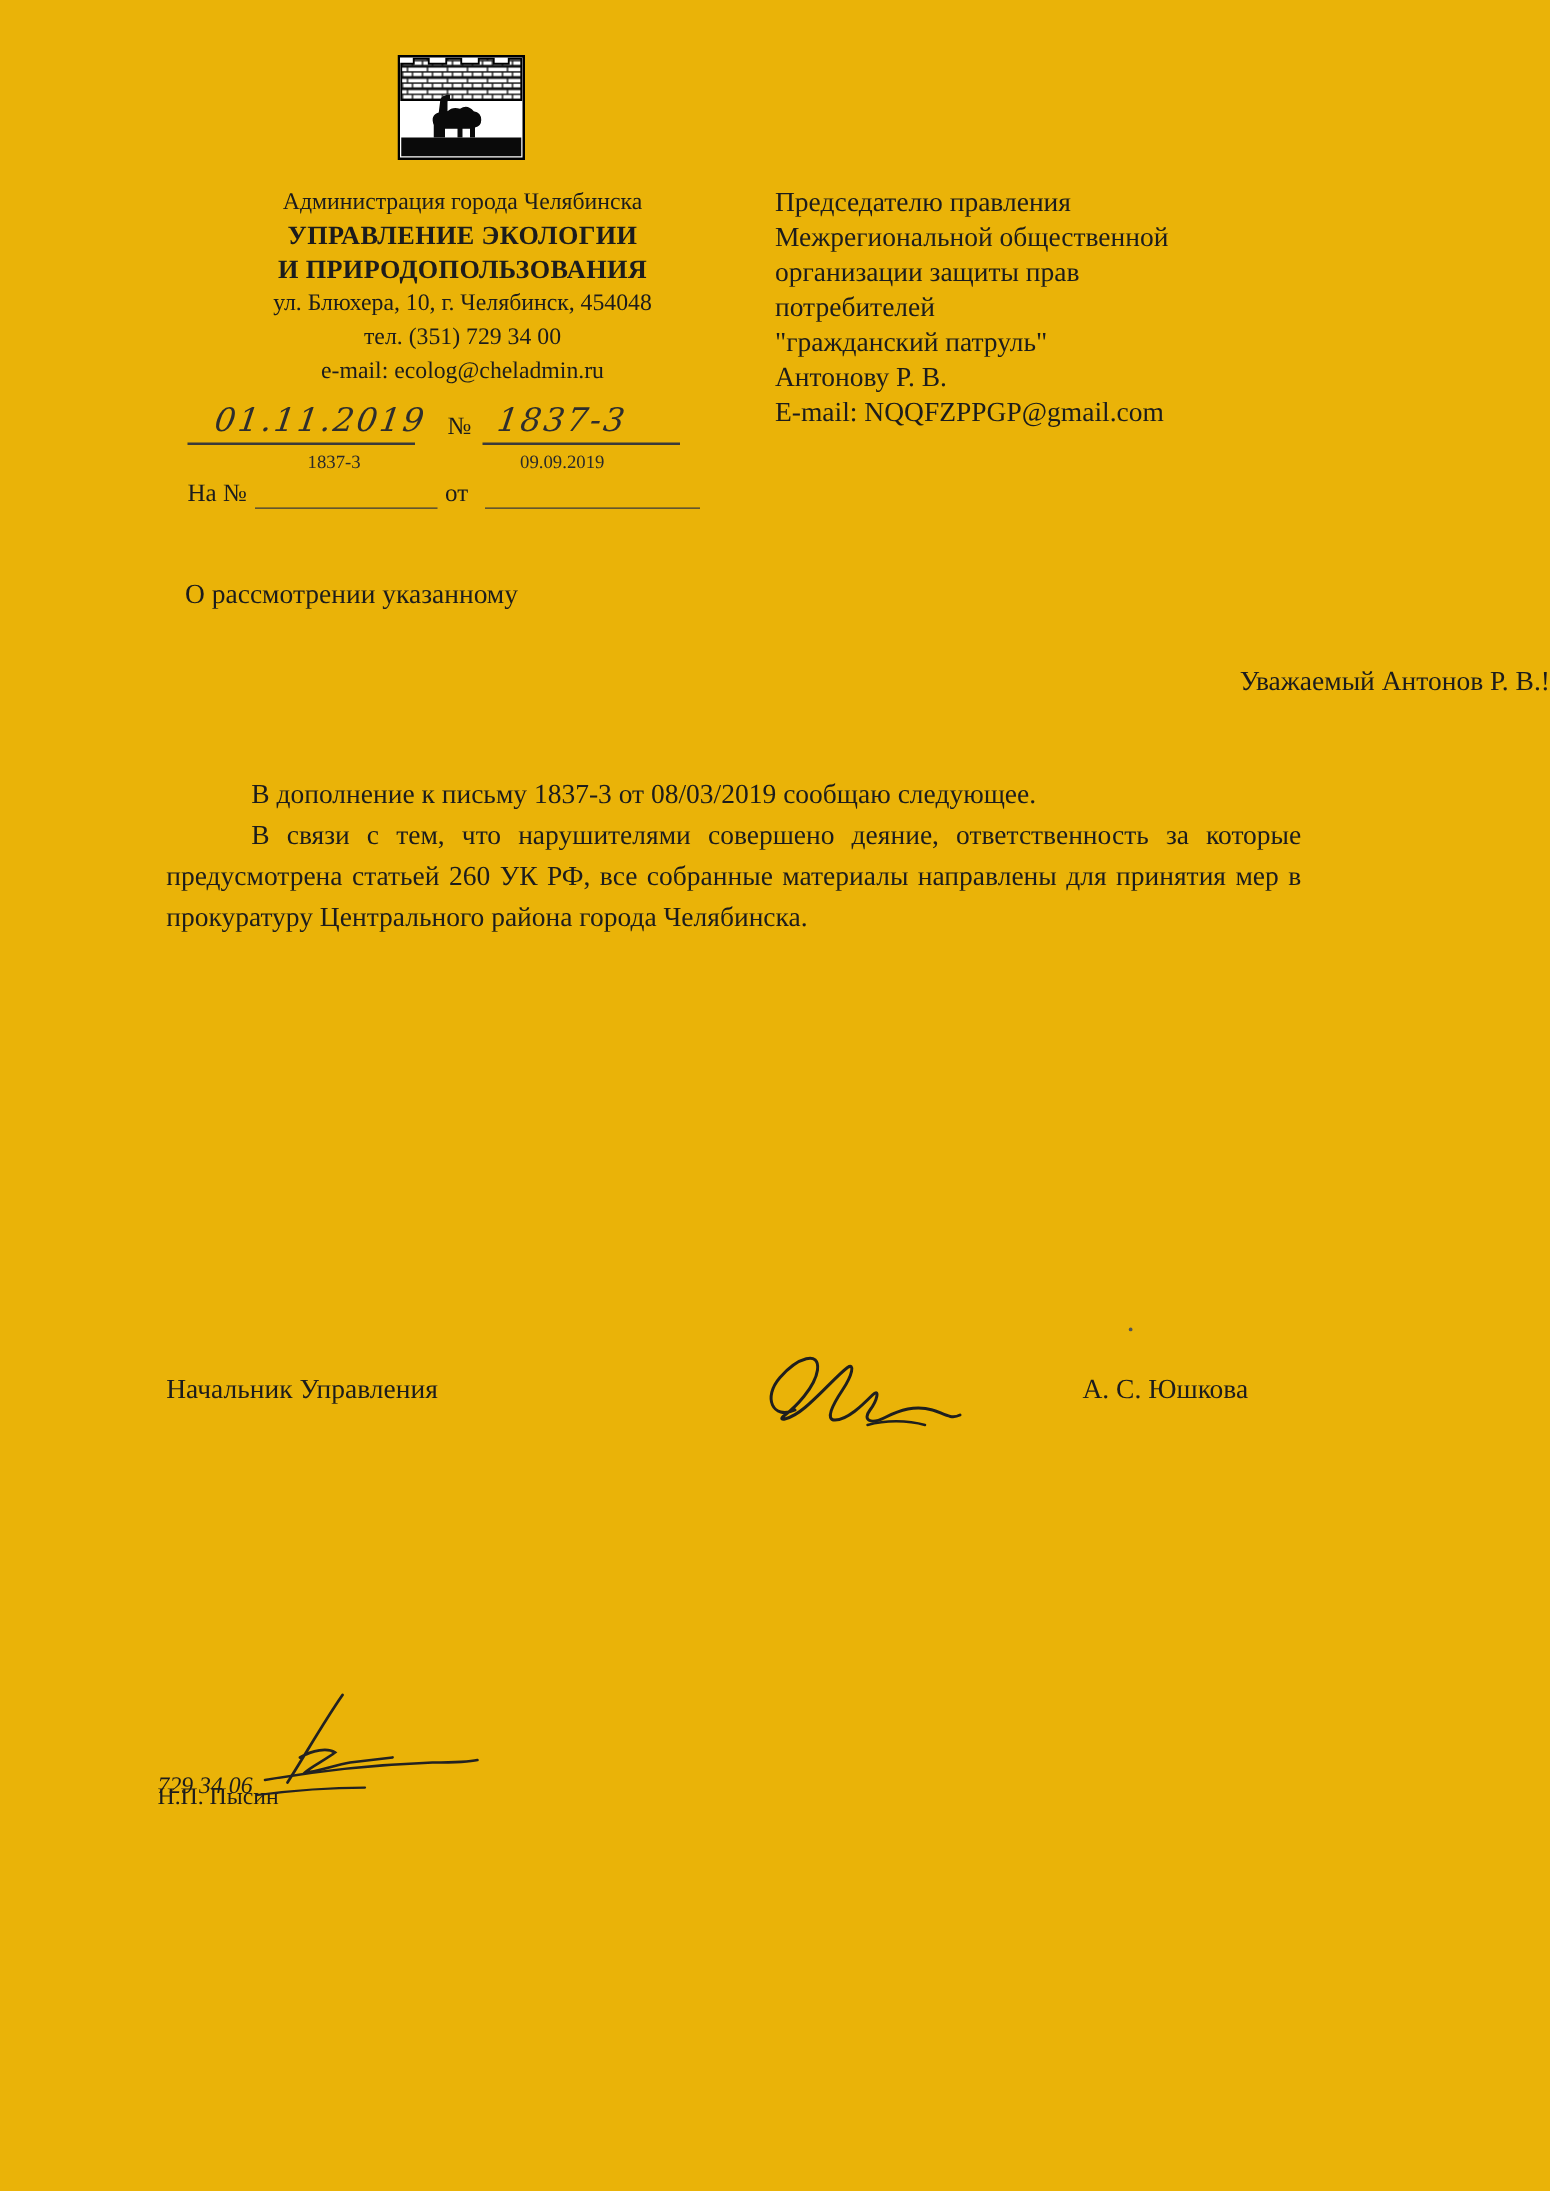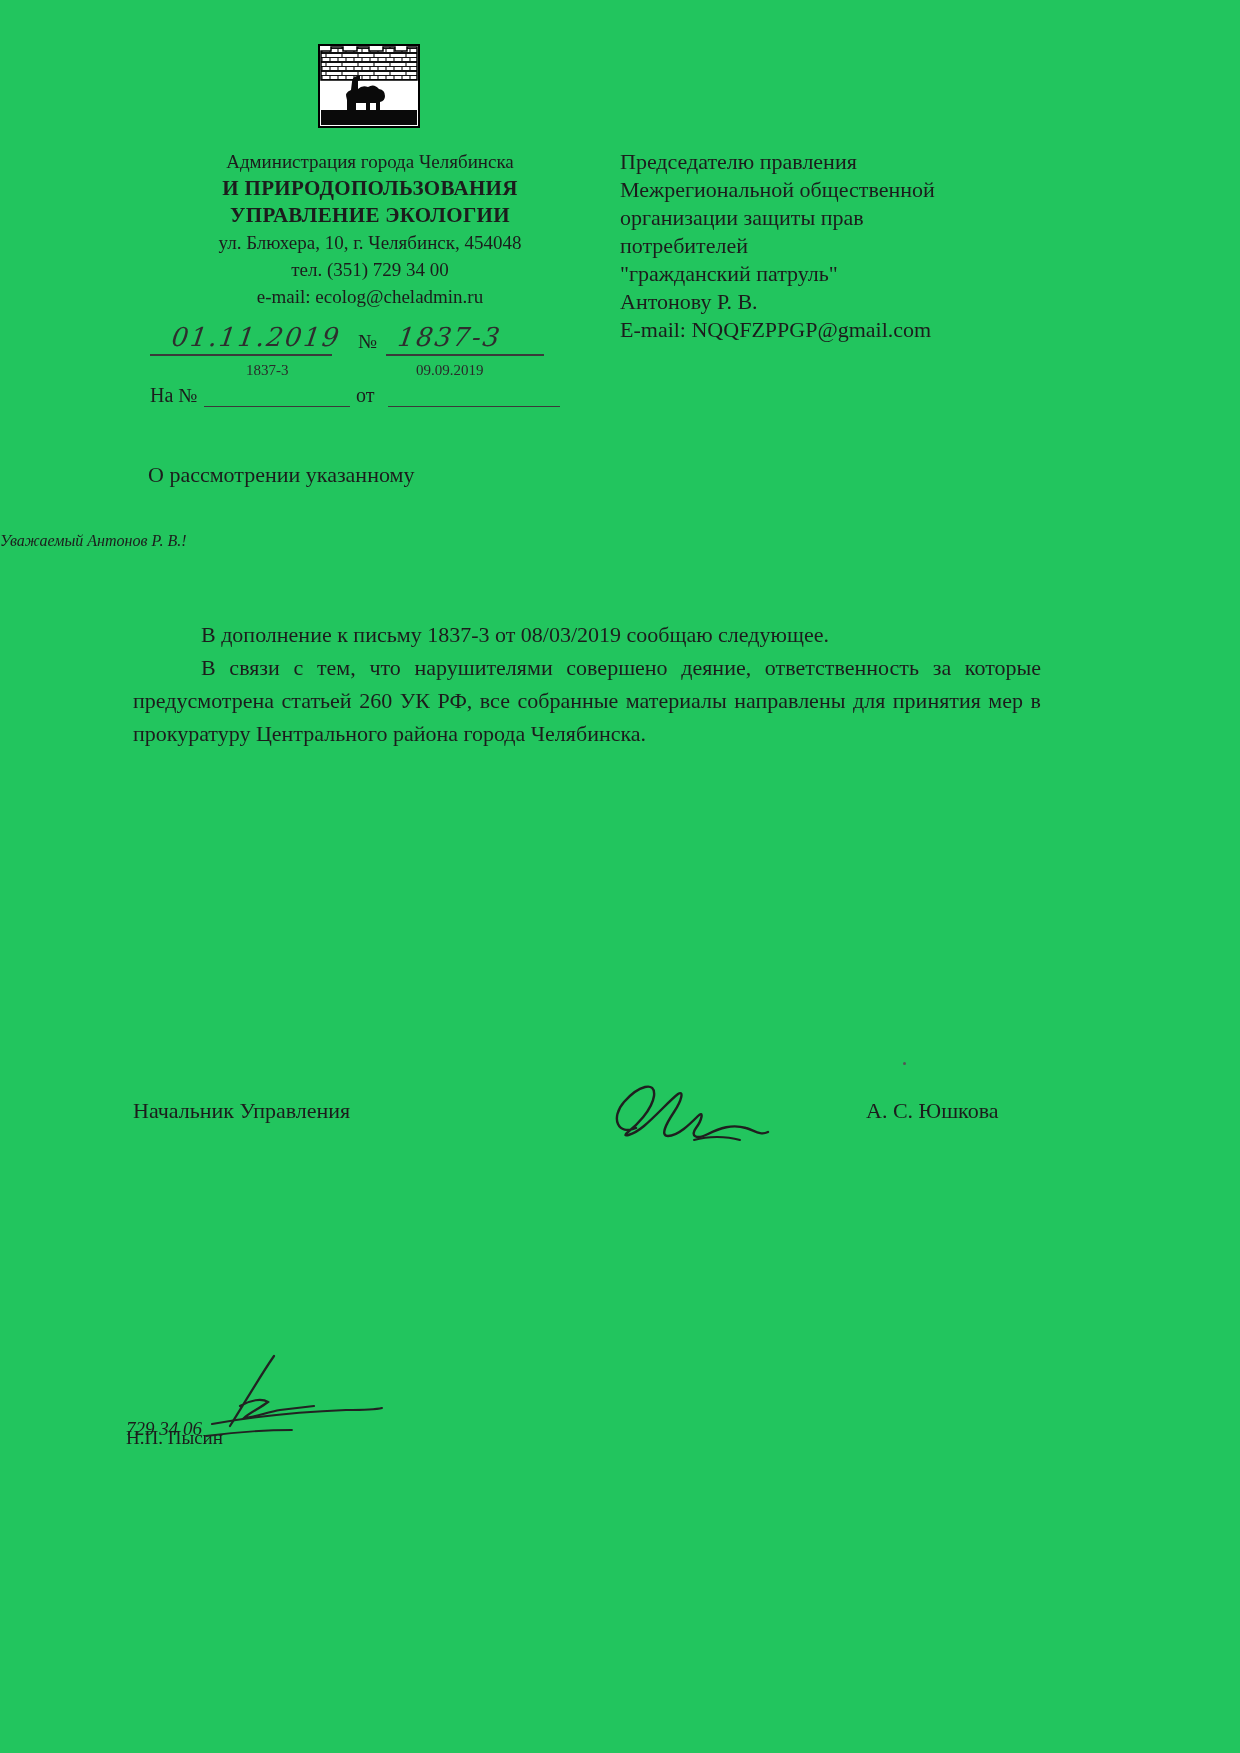--- a/index.html
+++ b/index.html
@@ -4,21 +4,21 @@
 <style>
   * { margin:0; padding:0; box-sizing:border-box; }
   html,body { background:#ffffff; }
   body {
     width:1240px; height:1753px;
     font-family:"Liberation Serif", serif;
     color:#1c1c1c;
     position:relative;
     overflow:hidden;
   }
-  .page { position:absolute; inset:0; background:#22c55e; }
+  .page { position:absolute; inset:0; background:#eab308; }
 
   
   .emblem { position:absolute; left:318px; top:44px; width:102px; height:84px; }
 
   
   .sender { position:absolute; left:128px; top:148px; width:484px; text-align:center; }
   .sender .org-line   { font-size:19px; line-height:27px; }
   .sender .org-bold   { font-size:21px; line-height:27px; font-weight:bold; letter-spacing:0.3px; }
   .sender .contact    { font-size:19px; line-height:27px; }
 
@@ -38,21 +38,21 @@
   .uline-3 { position:absolute; left:54px; top:22px; width:146px; border-bottom:1.5px solid #3a3a3a; }
   .ot-label { position:absolute; left:206px; top:0; }
   .uline-4 { position:absolute; left:238px; top:22px; width:172px; border-bottom:1.5px solid #3a3a3a; }
 
   
   .recipient { position:absolute; left:620px; top:148px; width:420px; font-size:22px; line-height:28px; }
   .recipient div { white-space:nowrap; }
 
   
   .subject    { position:absolute; left:148px; top:462px; font-size:22px; }
-  .salutation { position:absolute; left:0; top:532px; width:1240px; text-align:left; font-size:16px;font-style:italic; }
+  .salutation { position:absolute; left:0; top:532px; width:1240px; text-align:right; font-size:22px; }
 
   
   .body-text { position:absolute; left:133px; top:618px; width:908px; font-size:22px; line-height:33px; }
   .body-text p { text-align:justify; text-indent:68px; }
 
   
   .sig-position { position:absolute; left:133px; top:1098px; font-size:22px; }
   .sig-name     { position:absolute; left:866px; top:1098px; font-size:22px; }
   .sig-main     { position:absolute; left:598px; top:1066px; width:190px; height:100px; }
   .tiny-dot     { position:absolute; left:903px; top:1062px; width:3px; height:3px; background:#555; border-radius:50%; }
@@ -80,22 +80,22 @@
       <path d="M3 36 V7 H13 V3 H25 V7 H39 V3 H51 V7 H65 V3 H77 V7 H89 V3 H99 V36 Z" fill="url(#brick)" stroke="#000" stroke-width="1.5"></path>
 
       <path d="M29 66 L29 56 Q26 48 33 46 L34 38 Q34 33 39 32 L42 32 L42 36 L40 37 L40 45 Q44 41 50 43 Q56 39 61 45 Q67 46 67 52 Q67 57 62 58 L62 66 L58 66 L58 59 L52 59 L52 66 L48 66 L48 59 L38 59 L38 66 Z" fill="#0a0a0a"></path>
 
       <rect x="3" y="66" width="96" height="15" fill="#0a0a0a"></rect>
     </svg>
   </div>
 
   <div class="sender">
     <div class="org-line">Администрация города Челябинска</div>
+    <div class="org-bold">УПРАВЛЕНИЕ ЭКОЛОГИИ</div>
     <div class="org-bold">И ПРИРОДОПОЛЬЗОВАНИЯ</div>
-    <div class="org-bold">УПРАВЛЕНИЕ ЭКОЛОГИИ</div>
     <div class="contact">ул. Блюхера, 10, г. Челябинск, 454048</div>
     <div class="contact">тел. (351) 729 34 00</div>
     <div class="contact">e-mail: ecolog@cheladmin.ru</div>
   </div>
 
   <div class="refline">
     <span class="hw hw-date">01.11.2019</span>
     <span class="uline-1"></span>
     <span class="no-sign">№</span>
     <span class="hw hw-num">1837-3</span>

